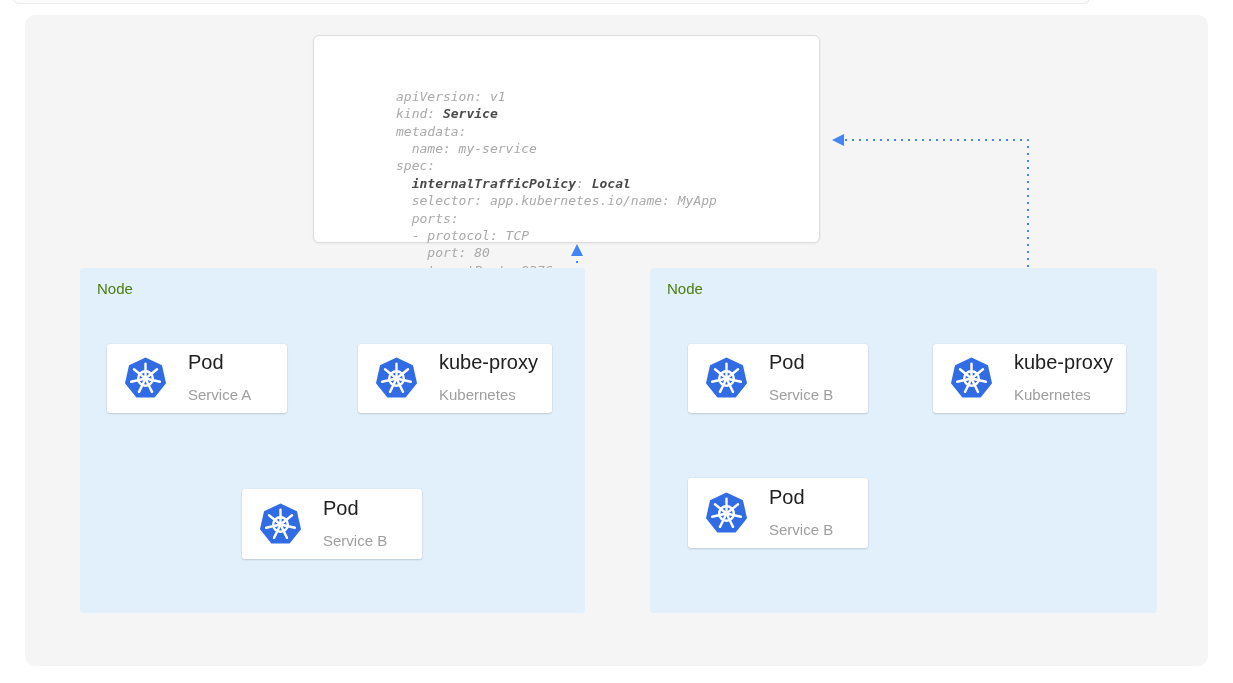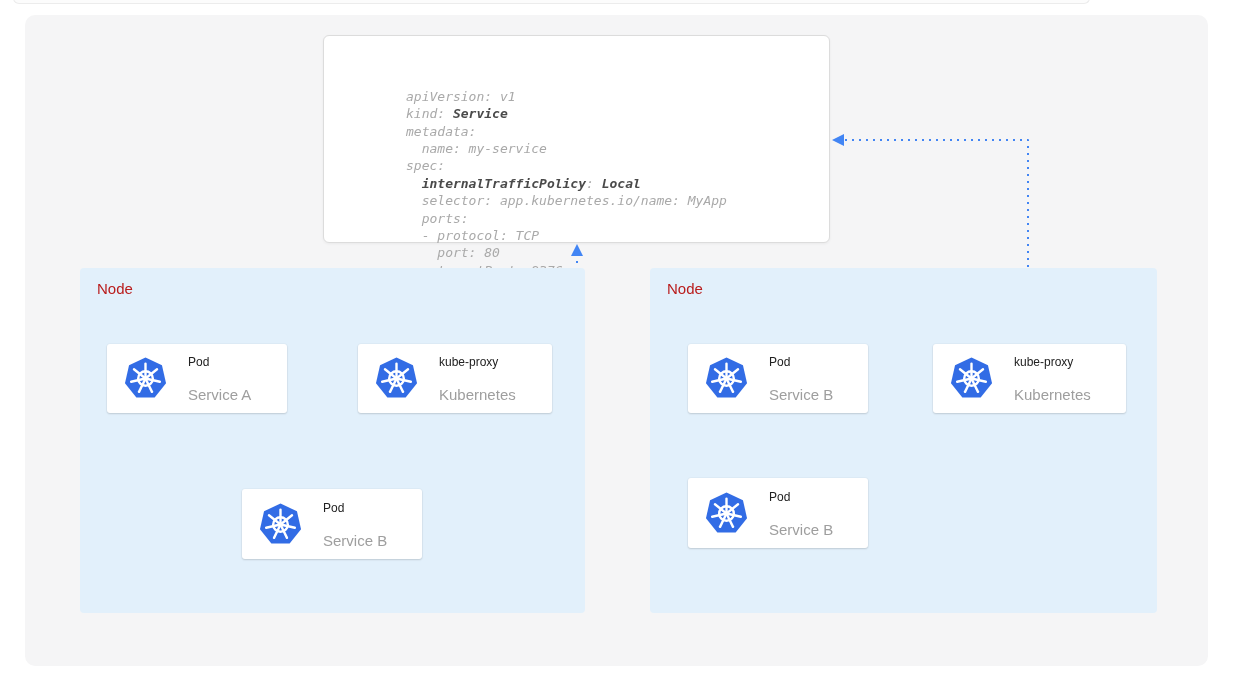--- a/index.html
+++ b/index.html
@@ -20,44 +20,44 @@
   .top-edge{
     position:absolute;left:13px;top:-2px;width:1077px;height:6px;
     background:#fcfcfc;border:1px solid #ececec;border-top:none;
     border-radius:0 0 6px 6px;box-sizing:border-box;
   }
   .canvas{
     position:absolute;left:25px;top:15px;width:1183px;height:651px;
     background:var(--canvas-bg);border-radius:10px;
   }
   .code-card{
-    position:absolute;left:298px;top:20px;width:507px;height:208px;
+    position:absolute;left:288px;top:20px;width:507px;height:208px;
     background:#fff;border:1px solid #dcdcdc;border-radius:6px;
     box-shadow:0 1px 3px rgba(0,0,0,.05);box-sizing:border-box;
     padding:17px 0 0 82px;
     font-family:"DejaVu Sans Mono","Liberation Mono",monospace;
     font-style:italic;font-size:13px;line-height:17.4px;
     color:var(--code-regular);white-space:pre;
   }
   .code-line span.bold{font-weight:bold;color:var(--code-bold);}
   .node{
     position:absolute;top:253px;height:345px;background:var(--node-bg);
     border-radius:4px;
   }
   .node-label{
-    position:absolute;left:17px;top:12px;font-size:15px;color:#b91c1c;
+    position:absolute;left:17px;top:12px;font-size:15px;color:#4d7c0f;
   }
   .card{
     position:absolute;background:#fff;border-radius:3px;
     box-shadow:0 1px 2px rgba(0,0,0,.14),0 0 0 1px rgba(0,0,0,.02);
     display:flex;align-items:center;box-sizing:border-box;
   }
   .card .icon{width:45px;height:45px;margin-left:16px;flex:none;}
   .card .txt{margin-left:20px;}
-  .card .title{font-size:12px;color:var(--card-title);line-height:21px;}
+  .card .title{font-size:20px;color:var(--card-title);line-height:21px;}
   .card .sub{font-size:15px;color:var(--card-sub);line-height:20px;margin-top:12px;}
   .arrows{position:absolute;left:0;top:0;pointer-events:none;}
   .arrow-line{stroke:var(--arrow);stroke-width:2;fill:none;stroke-linejoin:round;}
   .arrow-line.dotted{stroke-dasharray:2 5;}
   .arrow-head{fill:var(--arrow);stroke:none;}
   .k8s-body{fill:var(--k8s-blue);}
   .k8s-wheel{stroke:#ffffff;stroke-width:1.7;fill:none;stroke-linecap:round;}
   .k8s-hub{fill:#ffffff;}
 </style>
 </head>

